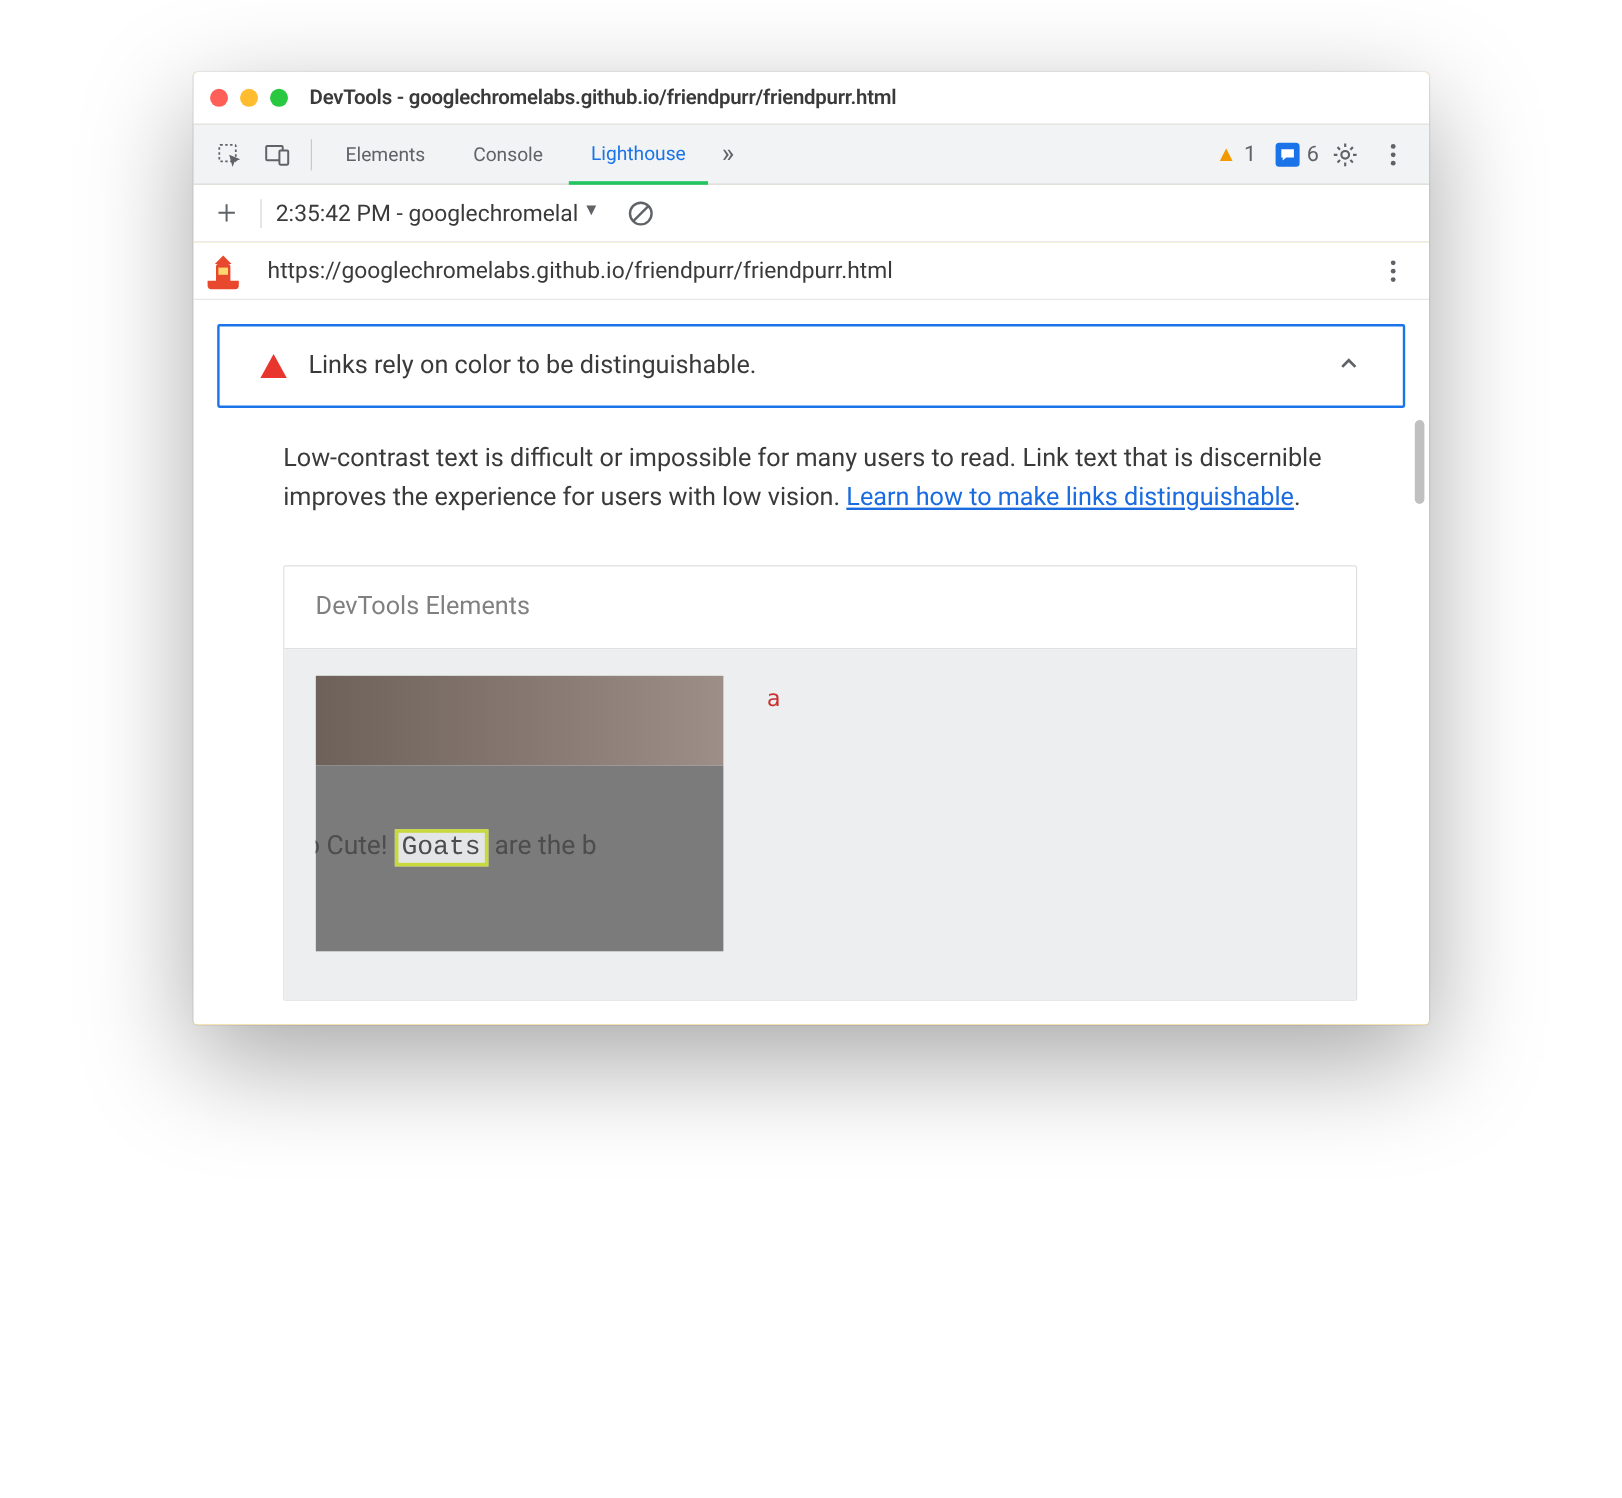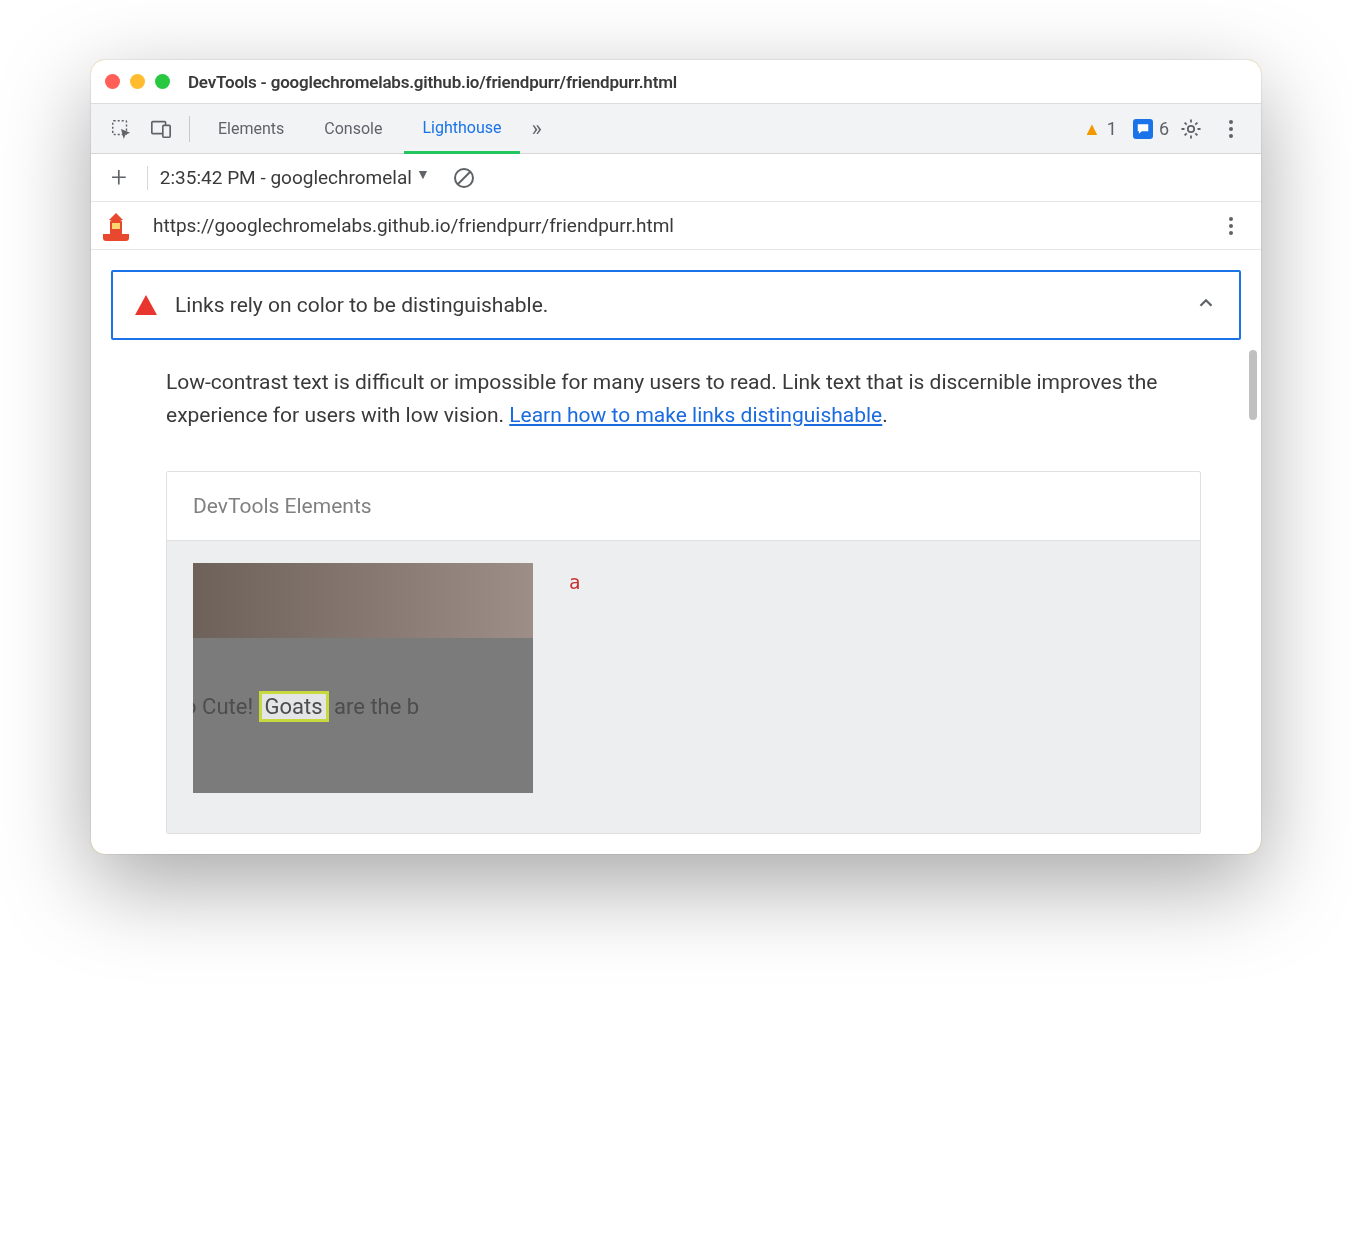--- a/index.html
+++ b/index.html
@@ -5,23 +5,23 @@
     * { box-sizing: border-box; margin: 0; padding: 0; }
     body {
       font-family: -apple-system, BlinkMacSystemFont, "Segoe UI", Roboto, Helvetica, Arial, sans-serif;
       background: #fff;
       display: flex;
       justify-content: center;
       align-items: flex-start;
       padding: 60px 40px 200px;
     }
     .window {
-      width: 1170px;
+      width: 1030px;
       background: #eab308;
-      border-radius: 14px;
+      border-radius: 4px;
       box-shadow: 0 30px 90px rgba(0,0,0,0.35), 0 0 0 1px rgba(0,0,0,0.05);
       overflow: hidden;
     }
     .titlebar {
       height: 44px;
       background: #fff;
       display: flex;
       align-items: center;
       padding: 0 14px;
       border-bottom: 1px solid #dcdcdc;
@@ -100,21 +100,21 @@
     .lh-icon .base { position:absolute; bottom:0; left:0; width:26px; height:7px; background:#e8492e; border-radius: 0 0 3px 3px; }
     .lh-icon .tower { position:absolute; bottom:5px; left:7px; width:12px; height:16px; background:#e8492e; border-radius:2px 2px 0 0; }
     .lh-icon .light { position:absolute; bottom:12px; left:9px; width:8px; height:6px; background:#ffd76e; }
     .lh-icon .roof { position:absolute; bottom:21px; left:6px; width:0; height:0; border-left:7px solid transparent; border-right:7px solid transparent; border-bottom:7px solid #e8492e; }
     .url-kebab { margin-left: auto; }
     .content { padding: 20px; background: #fff; position: relative; }
     .scroll-thumb { position: absolute; right: 4px; top: 100px; width: 8px; height: 70px; background: #c0c0c0; border-radius: 4px; }
     .audit-row {
       border: 2px solid #1a73e8;
       border-radius: 2px;
-      padding: 20px 22px;
+      padding: 20px 34px;
       display: flex;
       align-items: center;
       gap: 18px;
       margin: 0 0 18px 0;
     }
     .arrow-tri { width: 0; height: 0; border-left: 11px solid transparent; border-right: 11px solid transparent; border-bottom: 20px solid #e8362f; }
     .audit-title { font-size: 21px; color: #3a3a3a; flex: 1; }
     .chevron { color: #5f6368; }
     .chevron svg { width: 22px; height: 22px; stroke: #5f6368; fill: none; stroke-width: 2.5; }
     .desc { font-size: 21px; color: #3a3a3a; line-height: 1.55; padding: 8px 40px 22px 55px; }
@@ -140,21 +140,21 @@
     }
     .thumb {
       width: 340px;
       height: 230px;
       position: relative;
       overflow: hidden;
     }
     .thumb .layer-top { position:absolute; top:0; left:0; right:0; height:75px; background: linear-gradient(90deg, #6d615a 0%, #8a7c75 60%, #9d8f88 100%); }
     .thumb .layer-bot { position:absolute; top:75px; left:0; right:0; bottom:0; background: #7b7b7b; display:flex; align-items:center; justify-content:flex-start; padding: 0 0 0 0; }
     .thumb .caption { font-size: 22px; color: #4d4d4d; white-space: nowrap; position: absolute; left: -22px; top: 128px; }
-    .thumb .hl { display:inline-block; border: 3px solid #c7d93c; background: #e3e5e6; padding: 0 3px; color: #4d4d4d; }
+    .thumb .hl { display:inline-block; border: 3px solid #c7d93c; background: #e3e5e6; padding: 0 3px; color: #4d4d4d; font-family: Liberation Mono, monospace; }
     .elem-tag { font-family: ui-monospace, Menlo, monospace; font-size: 19px; color: #c93030; padding-top: 8px; }
   </style>
 </head>
 <body>
 
 <div class="window">
   <div class="titlebar">
     <div class="traffic">
       <div class="dot red"></div>
       <div class="dot yellow"></div>

